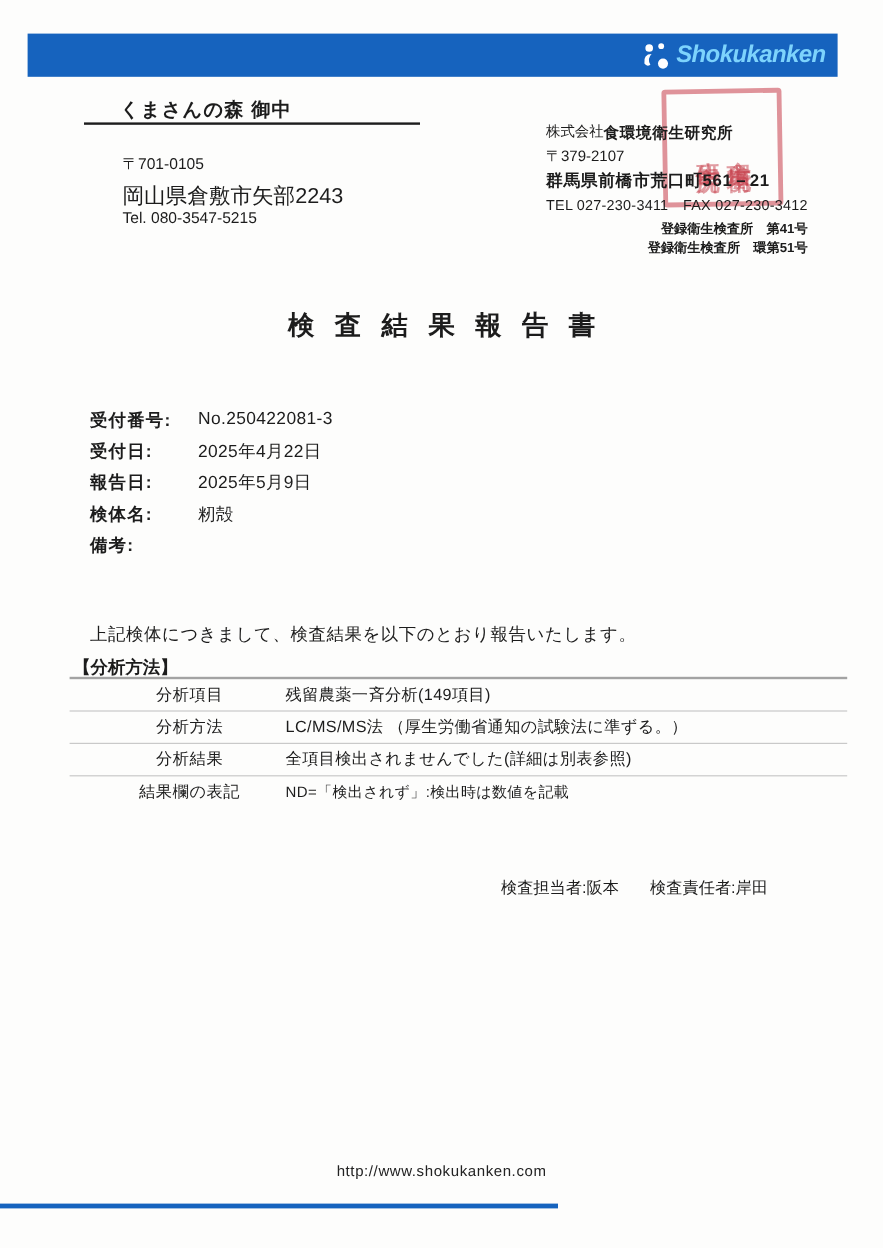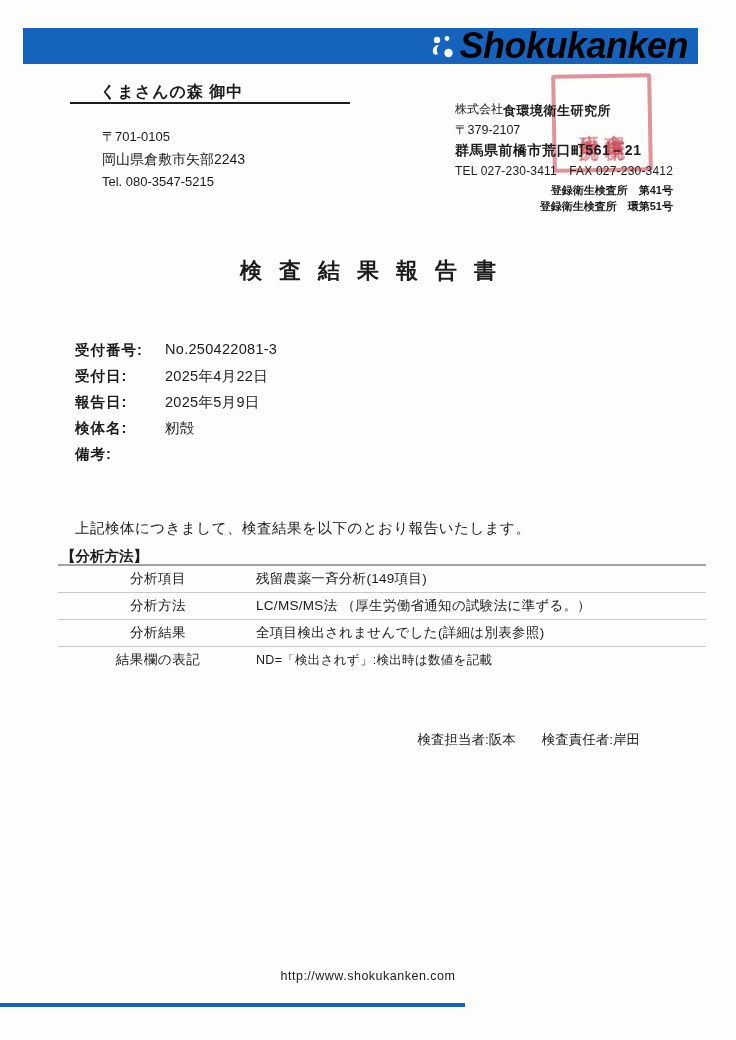--- a/index.html
+++ b/index.html
@@ -6,26 +6,26 @@
   .page{
     position:relative;width:736px;height:1040px;background:#fdfdfc;
     font-family:"Liberation Sans","DejaVu Sans",sans-serif;color:#1c1c1c;
     overflow:hidden;margin:0 auto;
   }
   
   .banner{position:absolute;left:23px;top:28px;width:675px;height:36px;
     display:flex;align-items:center;justify-content:flex-end;padding-right:10px;box-sizing:border-box;}
   .brand{display:flex;align-items:center;gap:4px;}
   .brand-logo{width:26px;height:26px;}
-  .brand-name{color:#000000;font-size:36px;font-weight:bold;font-style:italic;letter-spacing:-0.5px;line-height:1;}
+  .brand-name{color:#7dd3fc;font-size:20px;font-weight:bold;font-style:italic;letter-spacing:-0.5px;line-height:1;}
   
   .client-name{position:absolute;left:100px;top:82px;font-size:16px;font-weight:bold;letter-spacing:1px;}
   .client-underline{position:absolute;left:70px;top:102px;width:280px;height:2px;background:#1d1d1d;}
   .client-postal{position:absolute;left:102px;top:128px;font-size:13px;}
-  .client-address{position:absolute;left:102px;top:151px;font-size:14px;}
+  .client-address{position:absolute;left:102px;top:151px;font-size:18px;}
   .client-tel{position:absolute;left:102px;top:174px;font-size:13px;}
   
   .lab{position:absolute;left:455px;top:103px;width:260px;z-index:2;}
   .lab-company{display:flex;align-items:flex-end;line-height:1;}
   .lab-prefix{font-size:12px;font-weight:normal;padding-bottom:2px;}
   .lab-name{font-size:13px;font-weight:bold;letter-spacing:0.5px;}
   .lab-postal{font-size:12.5px;margin-top:5px;}
   .lab-address{font-size:14px;font-weight:bold;margin-top:3px;letter-spacing:0.5px;}
   .lab-telfax{font-size:12px;margin-top:3px;letter-spacing:0.2px;}
   .lab-reg{font-size:11px;margin-top:3px;text-align:right;padding-right:42px;font-weight:bold;}
@@ -45,21 +45,21 @@
   .meta-label{width:90px;font-weight:bold;letter-spacing:1px;}
   .meta-value{letter-spacing:0.3px;}
   
   .intro{position:absolute;left:75px;top:519px;font-size:14.5px;letter-spacing:0.5px;}
   
   .results-heading{position:absolute;left:61px;top:547px;font-size:14.5px;font-weight:bold;}
   .results-table{position:absolute;left:58px;top:564px;width:648px;}
   .result-row{display:flex;align-items:center;height:26px;border-top:1px solid #c9c9c9;font-size:13.5px;}
   .result-row:first-child{border-top:2px solid #a3a3a3;}
   .result-label{width:160px;margin-left:20px;text-align:center;letter-spacing:0.5px;}
-  .result-value{margin-left:18px;letter-spacing:0.3px;}
+  .result-value{letter-spacing:0.3px;}
   .result-row.small .result-value{font-size:12.5px;}
   
   .signers{position:absolute;right:96px;top:731px;font-size:13.5px;display:flex;gap:26px;}
   
   .footer-url{position:absolute;left:0;top:969px;width:736px;text-align:center;font-size:12.5px;letter-spacing:0.5px;color:#222;}
   .bottom-line{position:absolute;left:0;top:1003px;width:465px;height:4px;}
 </style>
 </head>
 <body>
 

